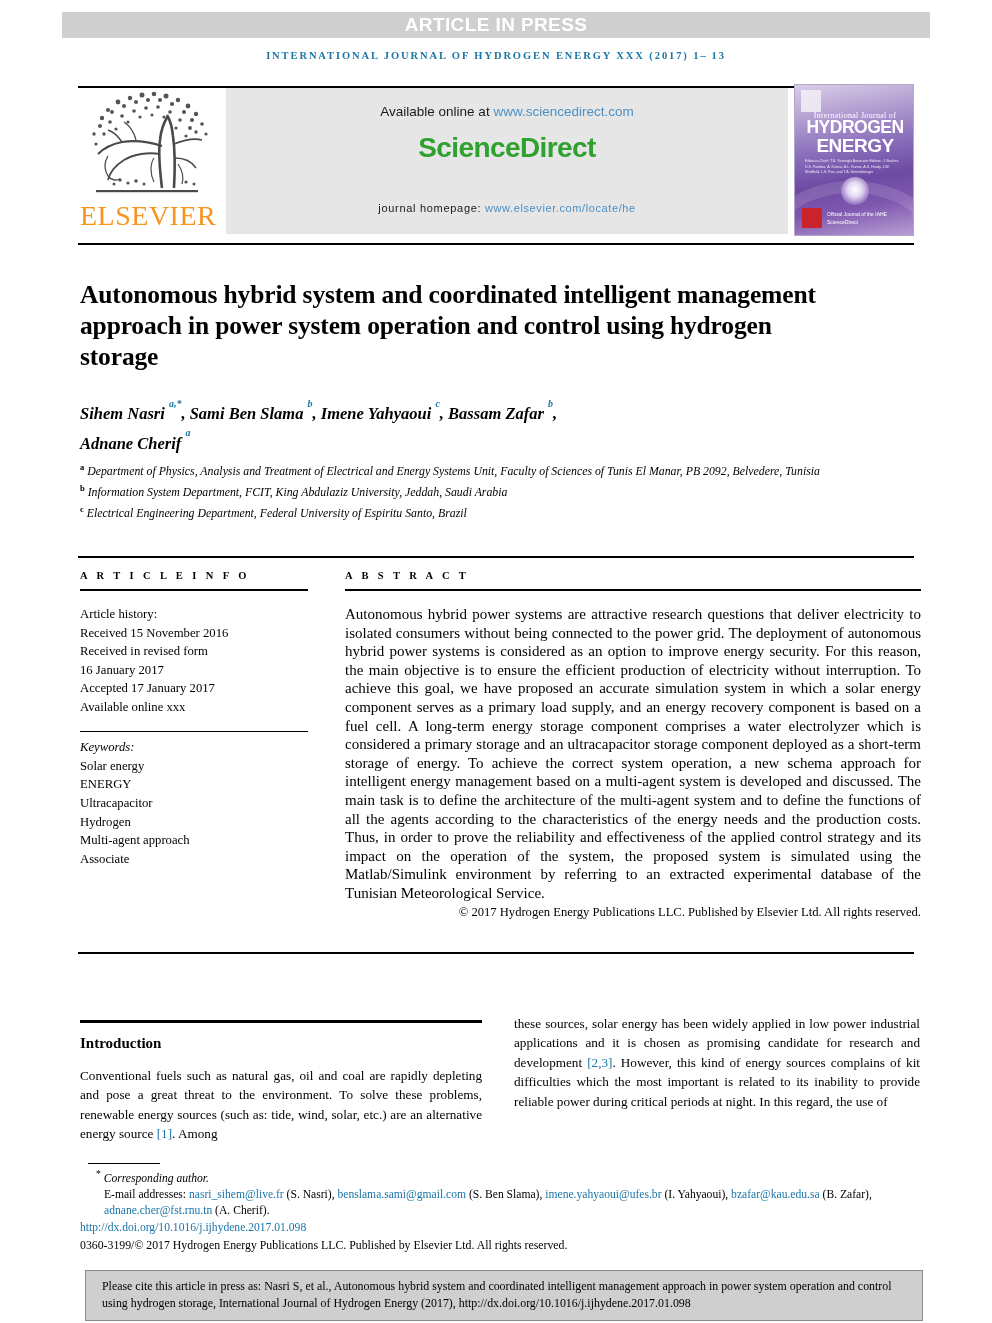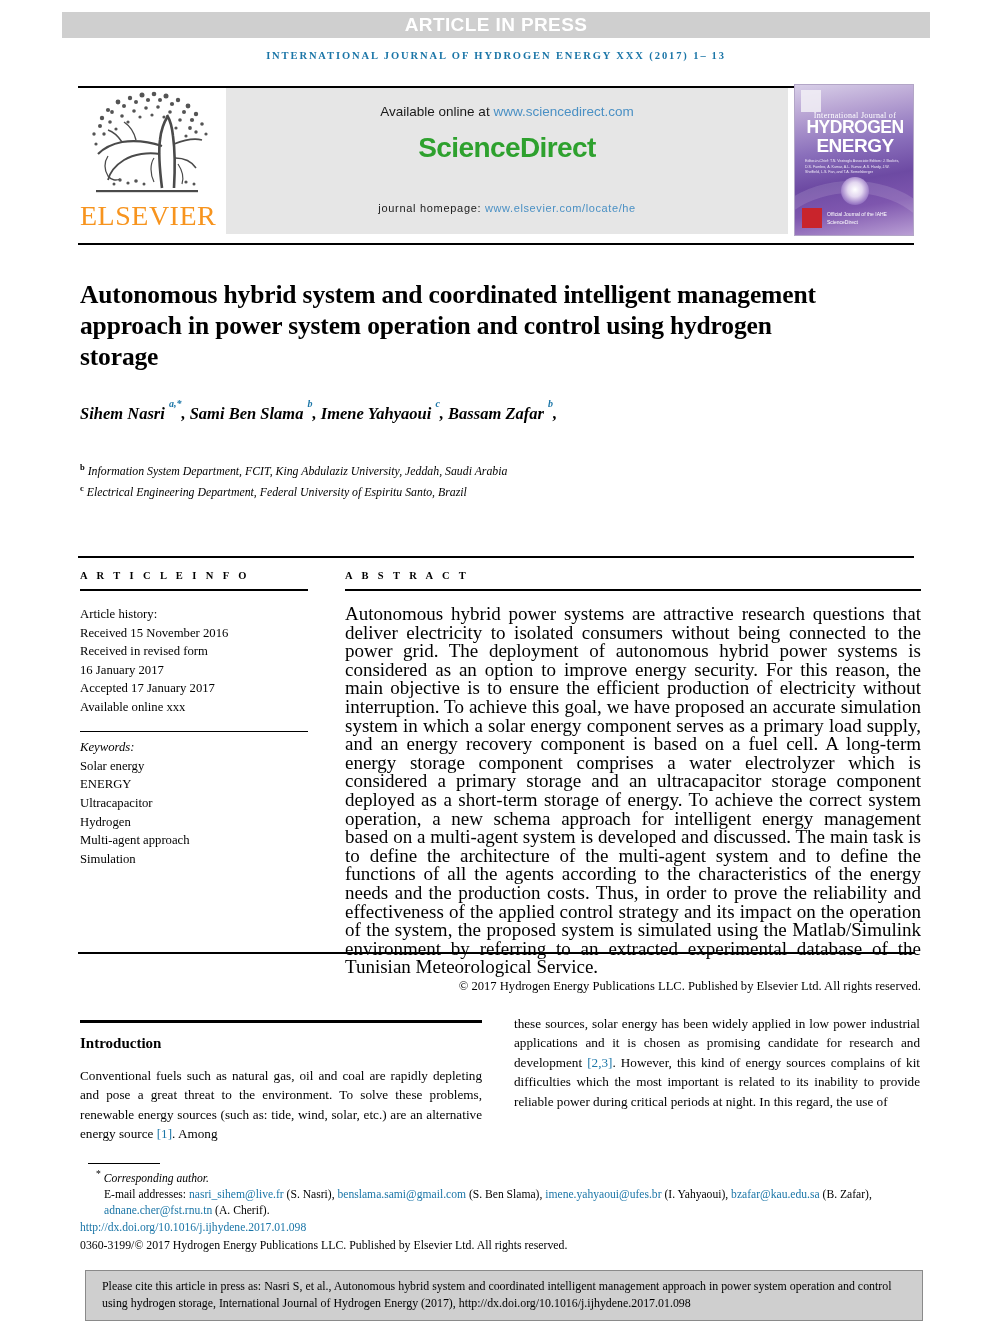--- a/index.html
+++ b/index.html
@@ -228,21 +228,21 @@
   .kw {
     margin-top: 20px;
     font-family: "Liberation Serif", serif;
     font-size: 12.7px;
     line-height: 18.6px;
   }
   .kw .kw-label { font-style: italic; }
   .abs-body {
     margin-top: 22px;
     font-family: "Liberation Serif", serif;
-    font-size: 19px;
+    font-size: 15px;
     line-height: 18.6px;
     text-align: justify;
     text-justify: inter-word;
   }
   .abs-copy {
     margin-top: 2px;
     font-family: "Liberation Serif", serif;
     font-size: 12.6px;
     text-align: right;
   }
@@ -420,23 +420,25 @@
       </div>
     </div>
   </div>
 
   <div class="rule" style="left:78px; top:243px; width:836px; height:2px;"></div>
 
   <h1 class="title">Autonomous hybrid system and coordinated intelligent management approach in power system operation and control using hydrogen storage</h1>
 
   <div class="authors">
     <div>Sihem Nasri <sup>a,*</sup>, Sami Ben Slama <sup>b</sup>, Imene Yahyaoui <sup>c</sup>, Bassam Zafar <sup>b</sup>,</div>
+    <div>Adnane Cherif <sup>a</sup></div>
   </div>
 
   <div class="affils">
+    <div><sup>a</sup> <span>Department of Physics, Analysis and Treatment of Electrical and Energy Systems Unit, Faculty of Sciences of Tunis El Manar, PB 2092, Belvedere, Tunisia</span></div>
     <div><sup>b</sup> <span>Information System Department, FCIT, King Abdulaziz University, Jeddah, Saudi Arabia</span></div>
     <div><sup>c</sup> <span>Electrical Engineering Department, Federal University of Espiritu Santo, Brazil</span></div>
   </div>
 
   <div class="rule" style="left:78px; top:556px; width:836px; height:2px;"></div>
 
   <div class="col-info">
     <div class="sec-head">A R T I C L E  I N F O</div>
     <div class="rule" style="position:relative; left:0; top:8px; width:228px; height:2px;"></div>
     <div class="hist">
@@ -448,21 +450,21 @@
       <div>Available online xxx</div>
     </div>
     <div class="rule" style="position:relative; left:0; top:14px; width:228px; height:1.6px;"></div>
     <div class="kw">
       <div class="kw-label">Keywords:</div>
       <div>Solar energy</div>
       <div>ENERGY</div>
       <div>Ultracapacitor</div>
       <div>Hydrogen</div>
       <div>Multi-agent approach</div>
-      <div>Simulation</div>
+      <div>Associate</div>
     </div>
   </div>
 
   <div class="col-abs">
     <div class="sec-head">A B S T R A C T</div>
     <div class="rule" style="position:relative; left:0; top:8px; width:576px; height:2px;"></div>
     <div class="abs-body">Autonomous hybrid power systems are attractive research questions that deliver electricity to isolated consumers without being connected to the power grid. The deployment of autonomous hybrid power systems is considered as an option to improve energy security. For this reason, the main objective is to ensure the efficient production of electricity without interruption. To achieve this goal, we have proposed an accurate simulation system in which a solar energy component serves as a primary load supply, and an energy recovery component is based on a fuel cell. A long-term energy storage component comprises a water electrolyzer which is considered a primary storage and an ultracapacitor storage component deployed as a short-term storage of energy. To achieve the correct system operation, a new schema approach for intelligent energy management based on a multi-agent system is developed and discussed. The main task is to define the architecture of the multi-agent system and to define the functions of all the agents according to the characteristics of the energy needs and the production costs. Thus, in order to prove the reliability and effectiveness of the applied control strategy and its impact on the operation of the system, the proposed system is simulated using the Matlab/Simulink environment by referring to an extracted experimental database of the Tunisian Meteorological Service.</div>
     <div class="abs-copy">© 2017 Hydrogen Energy Publications LLC. Published by Elsevier Ltd. All rights reserved.</div>
   </div>
 

